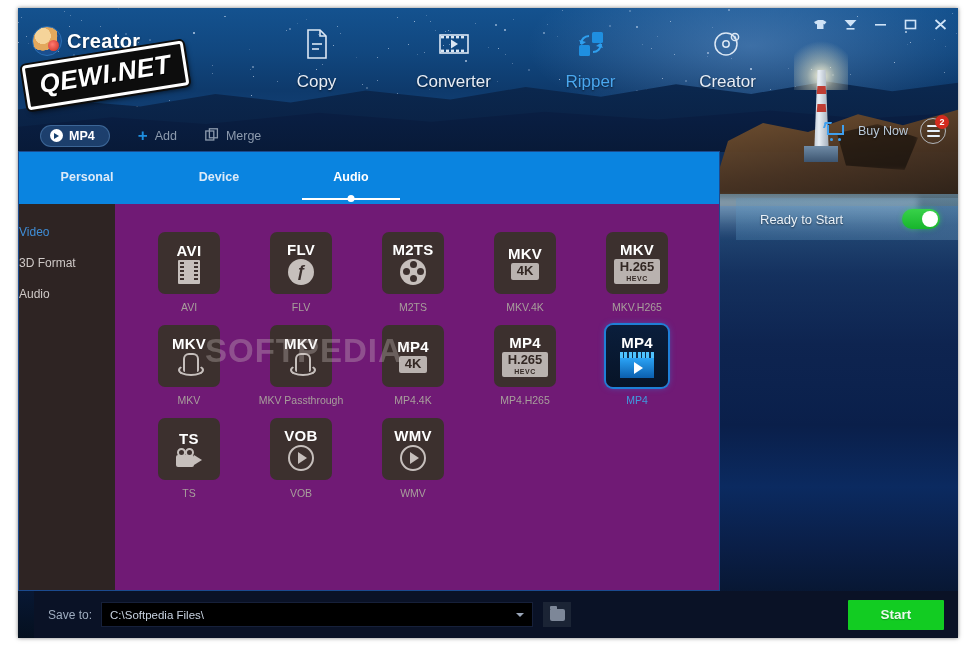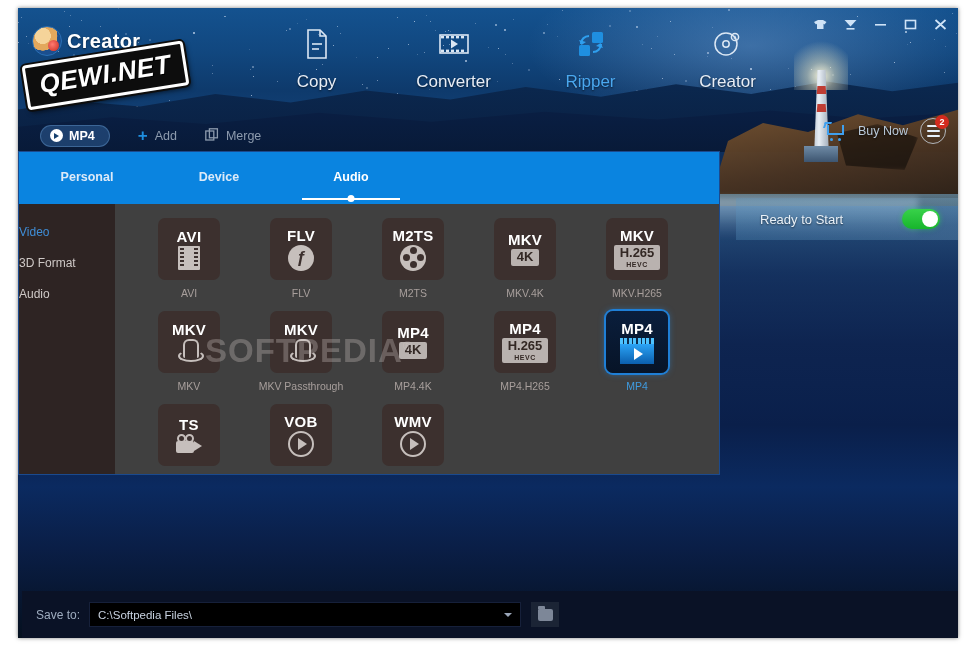--- a/index.html
+++ b/index.html
@@ -158,22 +158,22 @@
   }
   .chip-dot::after {
     content: ""; position: absolute; left: 4px; top: 3.5px;
     border-left: 5px solid #17406e; border-top: 3px solid transparent; border-bottom: 3px solid transparent;
   }
   .tool-btn { display: flex; align-items: center; gap: 7px; font-size: 12.5px; color: #8d9bae; cursor: pointer; }
   .tool-btn .plus { color: #1f8fe0; font-size: 17px; font-weight: bold; line-height: 1; }
 
   
   .panel {
-    position: absolute; left: 0; top: 143px; width: 702px; height: 324px;
-    background: #404040;
+    position: absolute; left: 0; top: 143px; width: 702px; height: 440px;
+    background: #701a75;
     border: 1px solid #1b4a8e;
     overflow: hidden;
   }
   .panel-tabs {
     height: 52px; background: #0a84e0;
     display: flex; align-items: flex-start; padding-top: 18px; position: relative;
   }
   .panel-tab {
     width: 100px; text-align: center; font-size: 12.5px; font-weight: bold;
     color: #dceaf8; cursor: pointer; position: relative;
@@ -192,21 +192,21 @@
   }
 
   .panel-body { display: flex; height: 388px; }
   .side-list { width: 96px; background: #2e2423; padding-top: 12px; flex: none; }
   .side-item {
     height: 31px; display: flex; align-items: center; 
     font-size: 12px; color: #cfc9c7; cursor: pointer;
   }
   .side-item.active { color: #3f8dd6; }
 
-  .grid-area { flex: 1; padding: 14px 0 0 18px; position: relative; }
+  .grid-area { flex: 1; padding: 28px 0 0 18px; position: relative; }
   .fmt-grid { display: flex; flex-wrap: wrap; gap: 0; }
   .fmt-cell { width: 112px; margin-bottom: 12px; display: flex; flex-direction: column; align-items: center; cursor: pointer; }
   .fmt-tile {
     width: 62px; height: 62px; border-radius: 7px;
     background: #3c302e;
     display: flex; flex-direction: column; align-items: center; justify-content: center;
     gap: 2px;
   }
   .fmt-cell.selected .fmt-tile {
     background: linear-gradient(180deg, #0a1e3c 0%, #071427 100%);
@@ -337,21 +337,21 @@
   .menu-btn span { width: 13px; height: 2px; background: #e6f0fa; border-radius: 1px; }
   .menu-badge {
     position: absolute; right: -4px; top: -4px; min-width: 14px; height: 14px;
     border-radius: 7px; background: #d32b1e; color: #fff;
     font-size: 9px; font-weight: bold; display: flex; align-items: center; justify-content: center;
     padding: 0 3px;
   }
 
   
   .bottombar {
-    position: absolute; left: 4px; bottom: 0; right: 0; height: 47px;
+    position: absolute; left: 16px; bottom: 0; right: 0; height: 47px;
     background: #0a1226;
     display: flex; align-items: center; padding: 0 14px;
   }
   .saveto-label { font-size: 12px; color: #9eacbf; margin-right: 9px; }
   .path-box {
     width: 432px; height: 25px; background: #000000;
     border: 1px solid #16203a;
     display: flex; align-items: center; justify-content: space-between;
     padding: 0 8px; cursor: pointer;
   }
@@ -870,15 +870,16 @@
 
   <div class="bottombar">
     <div class="saveto-label">Save to:</div>
     <div class="path-box">
       <span class="path-text">C:\Softpedia Files\</span>
       <span class="caret"></span>
     </div>
     <div class="folder-btn">
       <span class="folder-ico"></span>
     </div>
+    <button class="start-btn">Start</button>
   </div>
 
 </div>
 
 </body></html>

